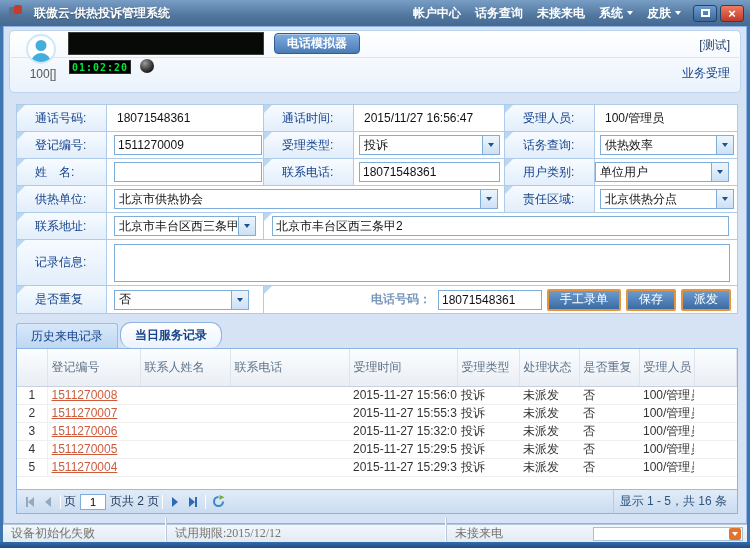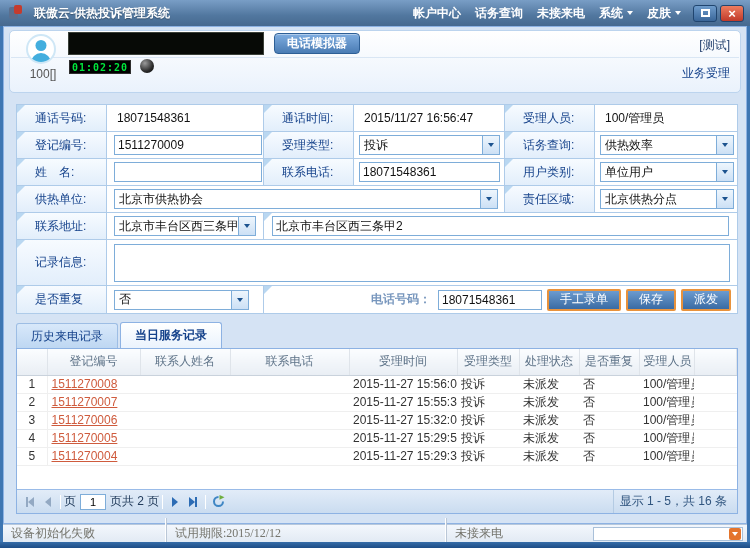--- a/index.html
+++ b/index.html
@@ -83,27 +83,27 @@
   .phone-lbl { color:#7796bd; font-weight:bold; margin-right:2px; }
   .act-btn { height:22px; padding:0 11px; background:linear-gradient(#6c9bcf,#3a6ba3);
     border:2px solid #e8923c; border-radius:2px; color:#fff; font-size:12px; cursor:pointer; }
 
   
   .tabs { position:absolute; left:12px; top:299px; display:flex; align-items:flex-end; gap:2px; height:22px; }
   .tab { height:21px; padding:12px 14px; display:flex; align-items:center; border:1px solid #9dbde4;
     border-bottom:none; border-radius:3px 3px 0 0; color:#15428b; cursor:pointer;
     background:linear-gradient(#d8e8fa,#bed7f2);justify-content:flex-end; }
   .tab.active { background:linear-gradient(#ffffff,#eaf3fd); font-weight:bold; height:26px;
-    border-color:#8db2e3; }
+    border-color:#8db2e3;border-radius:11px; }
   .grid-box { position:absolute; left:12px; top:321px; width:722px; height:166px;
     background:#fff; border:1px solid #8db2e3; }
   table.grid { width:100%; border-collapse:collapse; table-layout:fixed; }
-  table.grid th { height:26px; background:linear-gradient(#fbfdff,#e9eef4);
+  table.grid th { height:37px; background:linear-gradient(#fbfdff,#e9eef4);
     border-right:1px solid #dfe4ea; border-bottom:1px solid #c9d2dc;
-    font-weight:normal; color:#5e7388; text-align:center; padding:0 4px; overflow:hidden; white-space:nowrap;margin-top:44px; }
+    font-weight:normal; color:#5e7388; text-align:left; padding:0 4px; overflow:hidden; white-space:nowrap;margin-top:44px; }
   table.grid td { height:18px; border-bottom:1px solid #efefef; padding:0 4px;
     color:#333; overflow:hidden; white-space:nowrap; }
   td.rownum { color:#666; text-align:center; border-right:1px solid #efefef; }
   a.reglink { color:#cf5b3d; text-decoration:underline; }
 
   
   .pager { position:absolute; left:0; right:0; bottom:0; height:24px;
     border-top:1px solid #99bbe8; background:linear-gradient(#e2ecf8,#cadcf0);
     display:flex; align-items:center; padding:0 4px; color:#223c5c; }
   .pbtn { width:18px; height:18px; display:flex; align-items:center; justify-content:center; cursor:pointer; }
@@ -257,21 +257,21 @@
           <span>联系电话:</span>
         </div>
       <div class="cell">
           <input class="tfield" style="width: 141px; margin-left: 5px;" value="18071548361">
         </div>
       <div class="cell label">
           <span class="corner"></span>
           <span>用户类别:</span>
         </div>
       <div class="cell">
-        <div class="combo" style="width:134px;margin-left:5px;">
+        <div class="combo" style="width:134px;">
           <span class="ctext">单位用户</span>
           <span class="trigger">
               <i></i>
             </span>
         </div>
       </div>
 
       <div class="cell label">
           <span class="corner"></span>
           <span>供热单位:</span>

